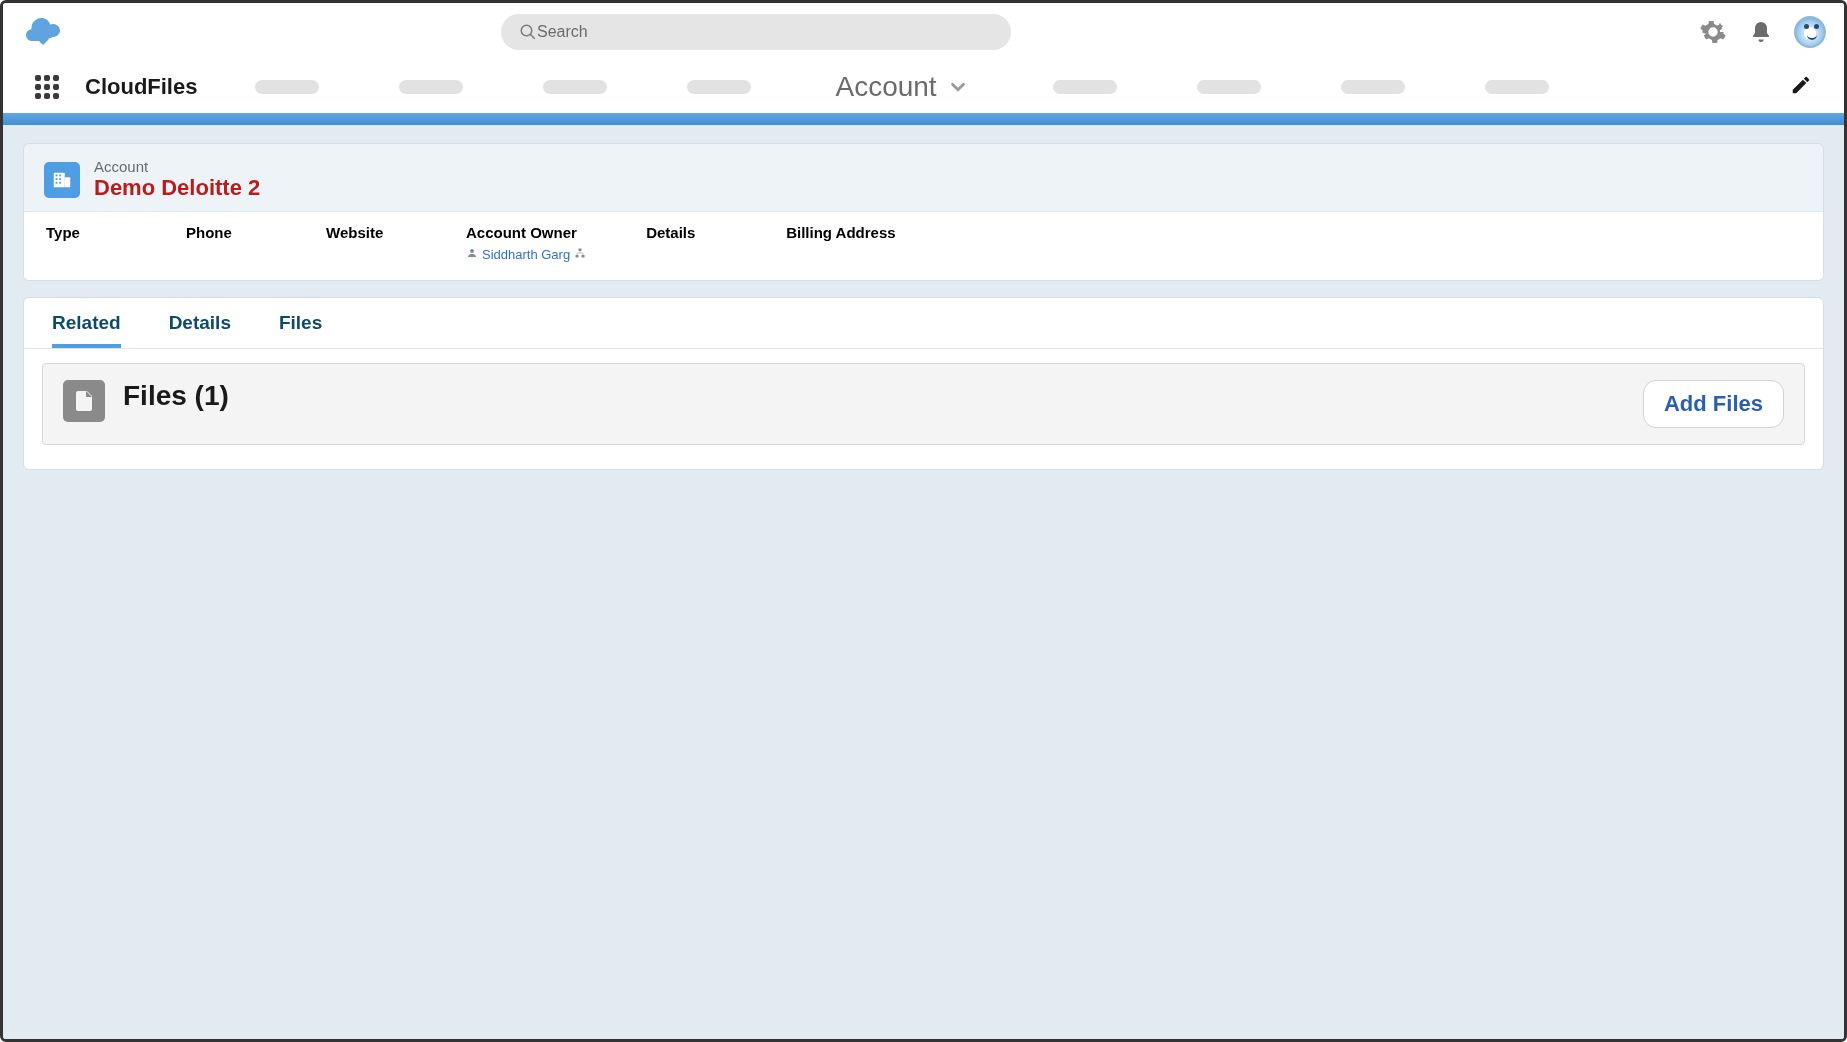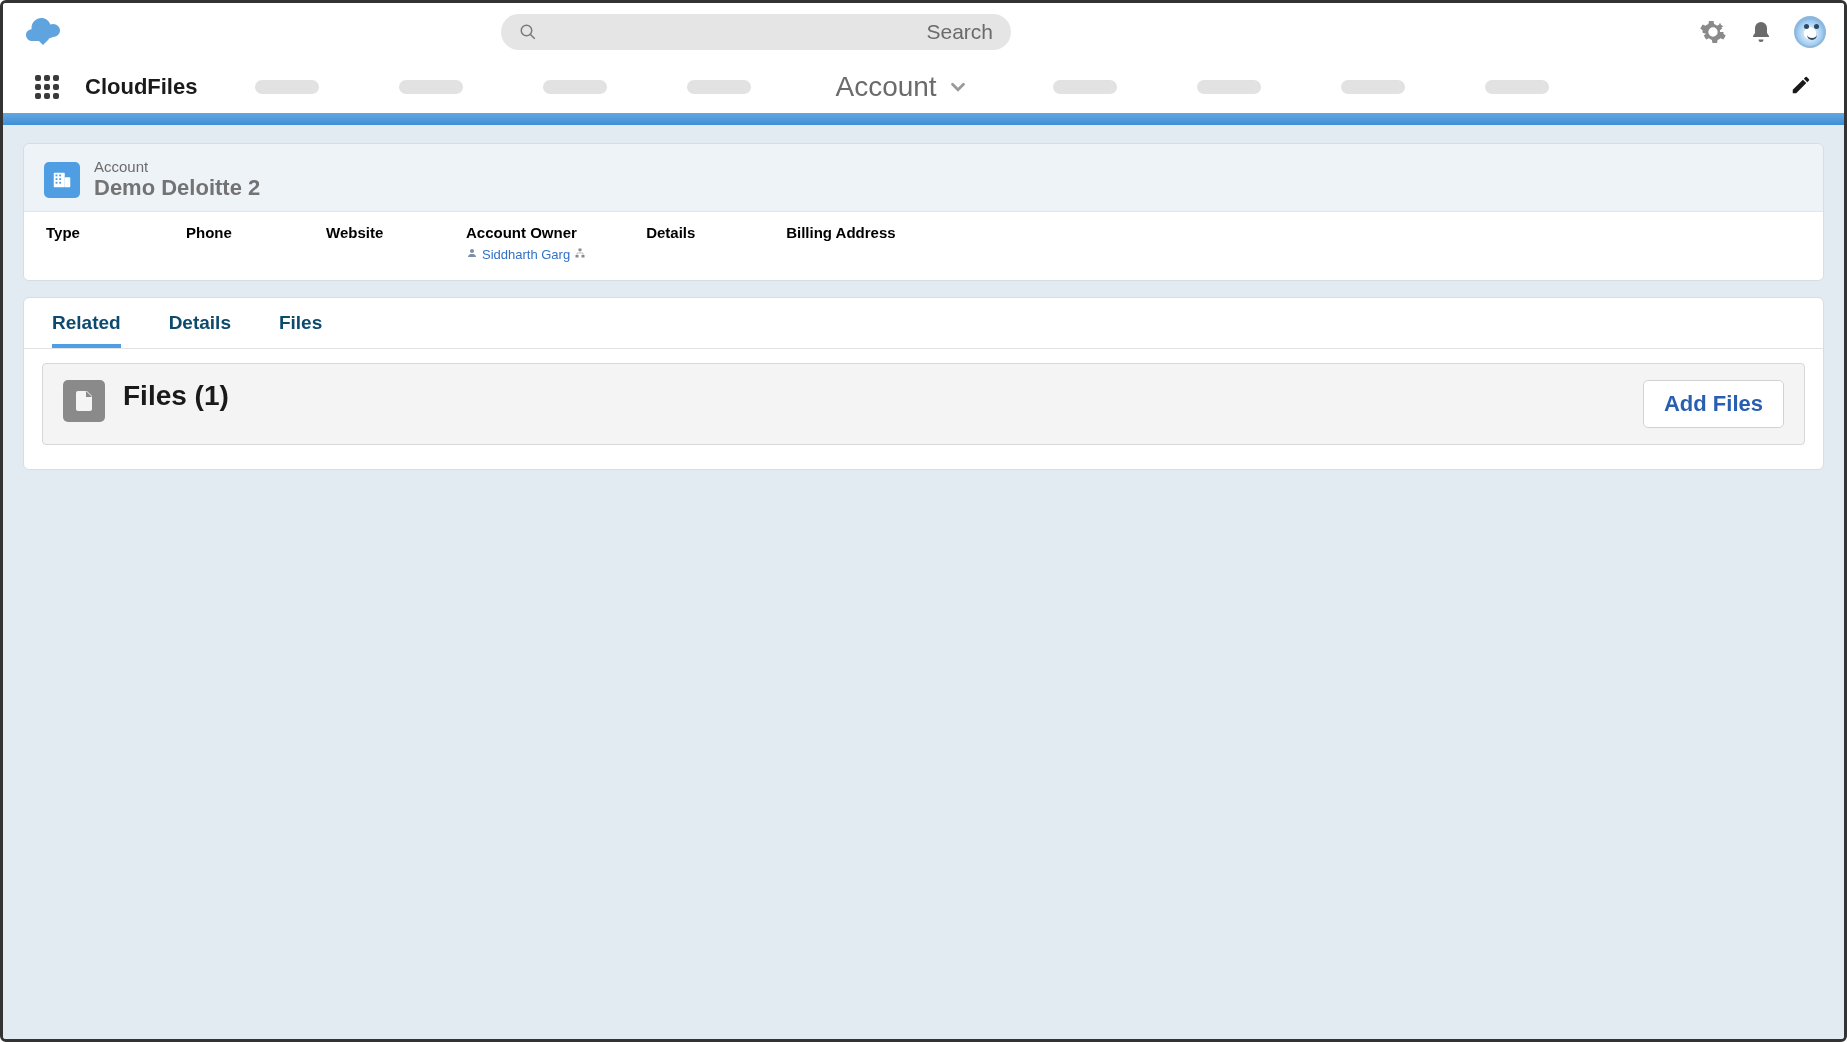--- a/index.html
+++ b/index.html
@@ -32,22 +32,22 @@
   background: #e5e5e5;
   border-radius: 18px;
   display: flex;
   align-items: center;
   padding: 0 18px;
   color: #6b6b6b;
 }
 .search-wrap svg { flex-shrink: 0; }
 .search-wrap span {
   flex: 1;
-  text-align: right;
-  font-size: 21px;
+  text-align: left;
+  font-size: 16px;
   font-weight: 500;
   color: #6b6b6b;
 }
 .top-right {
   margin-left: auto;
   display: flex;
   align-items: center;
   gap: 18px;
 }
 .top-right .icon-btn {
@@ -148,21 +148,21 @@
   padding: 14px 20px 10px 20px;
 }
 .account-icon {
   width: 36px; height: 36px;
   background: #4f9ee3;
   border-radius: 5px;
   display: flex; align-items: center; justify-content: center;
 }
 .account-icon svg { color: #fff; }
 .account-meta .type-label { font-size: 15px; color: #6b6b6b; font-weight: 500; }
-.account-meta .acct-name { font-size: 22px; font-weight: 700; color: #737373; }
+.account-meta .acct-name { font-size: 22px; font-weight: 700; color: #b91c1c; }
 
 .account-fields {
   background: #fff;
   display: flex;
   gap: 60px;
   padding: 12px 22px 18px 22px;
   border-top: 1px solid #e3e7ec;
 }
 .field { min-width: 80px; }
 .field-label { font-size: 15px; font-weight: 700; color: #000000; }
@@ -212,21 +212,21 @@
   background: #8a8a8a;
   border-radius: 5px;
   display: flex; align-items: center; justify-content: center;
 }
 .files-icon svg { color: #f4f4f4; }
 .files-title { font-size: 28px; font-weight: 700; color: #1a1a1a; }
 .add-files-btn {
   margin-left: auto;
   background: #fff;
   border: 1px solid #d2d2d2;
-  border-radius: 5px;
+  border-radius: 13px;
   padding: 10px 20px;
   font-size: 22px;
   font-weight: 600;
   color: #295fb0;
   cursor: pointer;
 }
 
 .dropzone {
   margin: 0 20px 20px 30px;
   background: #fff;

